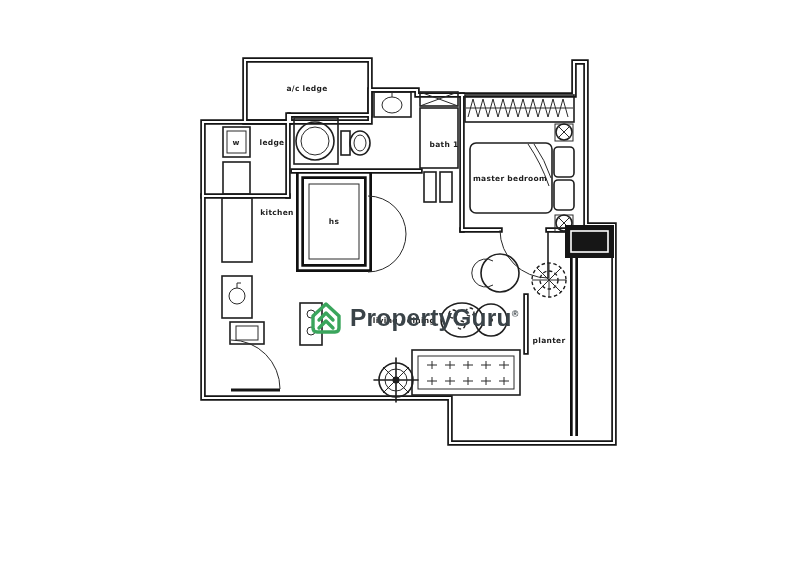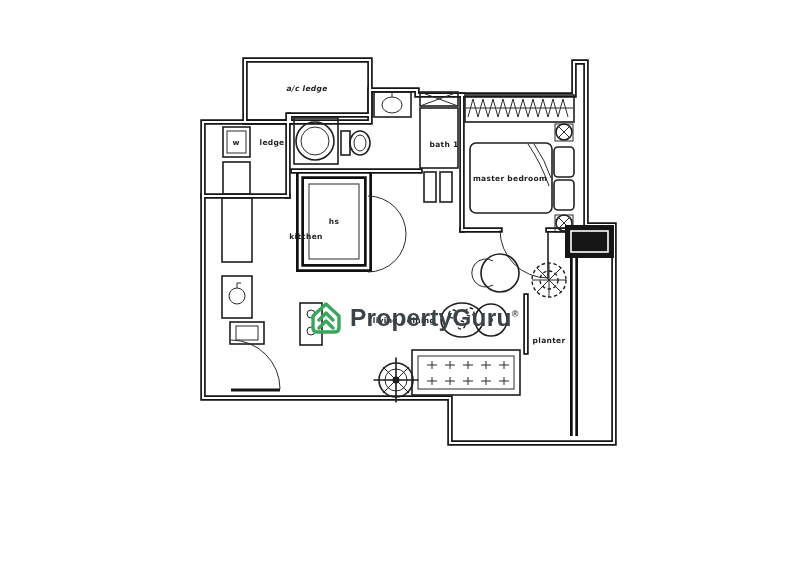--- a/index.html
+++ b/index.html
@@ -171,25 +171,25 @@
 
   <g>
     <path class="fur" d="M374,380 H418 M396,358 V402"></path>
     <path class="furthin" d="M383,367 L409,393 M383,393 L409,367"></path>
     <circle class="fur" cx="396" cy="380" r="17"></circle>
     <circle class="furthin" cx="396" cy="380" r="11"></circle>
     <circle cx="396" cy="380" r="3.5" fill="#1f1f1f"></circle>
   </g>
 </svg>
 
-  <div class="room-label" style="left:307px;top:88px;font-style:italic;">a/c ledge</div>
+  <div class="room-label" style="left:307px;top:88px;">a/c ledge</div>
   <div class="room-label" style="left:272px;top:142px;">ledge</div>
   <div class="room-label" style="left:236px;top:142px;">w</div>
   <div class="room-label" style="left:396px;top:144px;margin-left:48px;">bath 1</div>
-  <div class="room-label" style="left:277px;top:236px;margin-left:29px;">kitchen</div>
+  <div class="room-label" style="left:277px;top:212px;">kitchen</div>
   <div class="room-label" style="left:334px;top:221px;">hs</div>
   <div class="room-label" style="left:510px;top:136px;margin-top:42px;">master bedroom</div>
   <div class="room-label" style="left:404px;top:320px;">living / dining</div>
   <div class="room-label" style="left:549px;top:340px;">planter</div>
 
   <div id="watermark">
     <svg width="40" height="40" viewBox="0 0 40 40">
       <path d="M7,18 L20,6 L33,18 L33,30 Q33,34 29,34 H11 Q7,34 7,30 Z" fill="none" stroke-width="3.4" stroke-linecap="round" stroke-linejoin="round" stroke="#3aa55c"></path>
       <path d="M13,22 L20,15 L27,22" fill="none" stroke-width="3.4" stroke-linecap="round" stroke-linejoin="round" stroke="#3aa55c"></path>
       <path d="M13,30 L20,23 L27,30" fill="none" stroke-width="3.4" stroke-linecap="round" stroke-linejoin="round" stroke="#3aa55c"></path>

